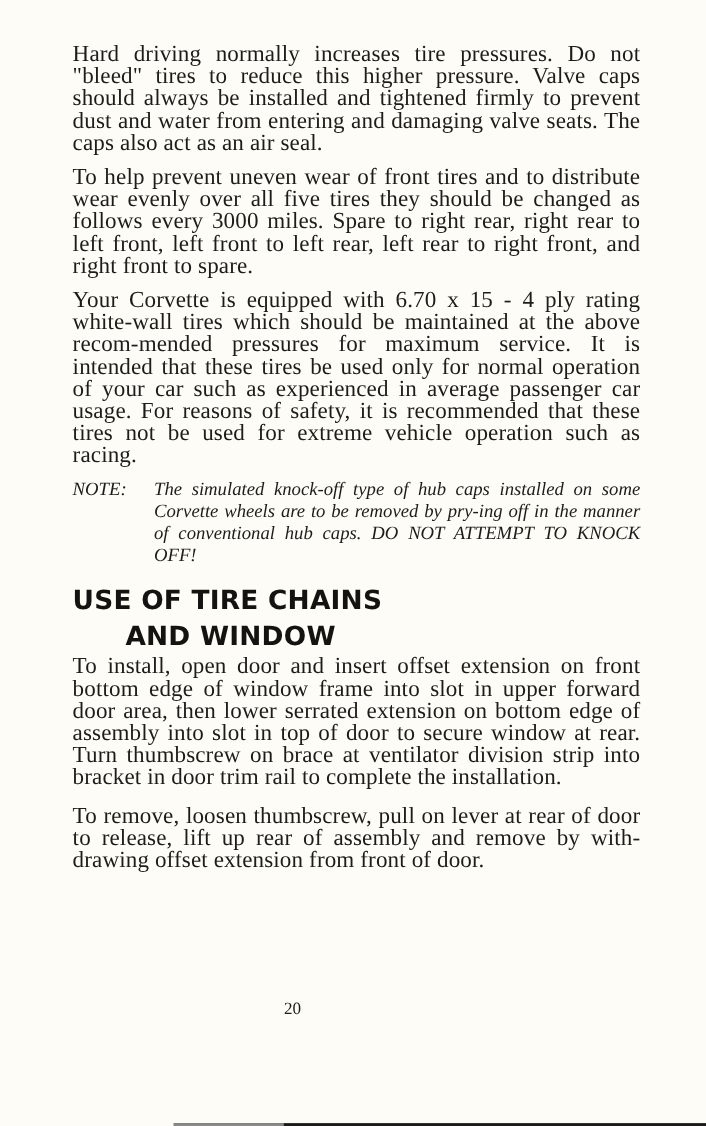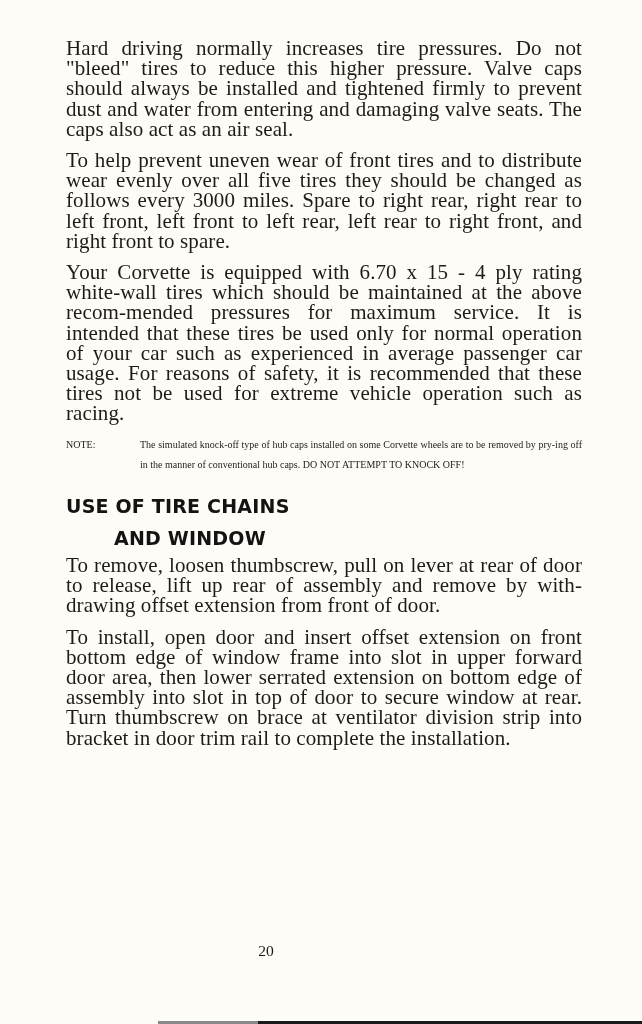--- a/index.html
+++ b/index.html
@@ -23,49 +23,50 @@
     }
     .para {
       font-size: 21px;
       line-height: 20.2px;
       text-align: justify;
       margin: 0 0 11px 0;
       letter-spacing: 0.1px;
     }
     .note {
       display: flex;
-      font-size: 10px;
+      font-size: 17px;
       line-height: 20.2px;
       margin: 0 0 18px 0;
+      font-style: italic;
     }
     .note-label {
       width: 74px;
       flex-shrink: 0;
     }
     .note-text {
       flex: 1;
       text-align: justify;
     }
     .heading {
       font-family: "DejaVu Sans", "Liberation Sans", sans-serif;
       font-weight: bold;
-      font-size: 19px;
+      font-size: 24px;
       letter-spacing: 0.2px;
       margin: 0;
       color: #151311;
     }
     .h1 { line-height: 26px; margin-bottom: 4px; }
     .h2 { line-height: 26px; margin-top: 8px; }
     .h2b { line-height: 26px; margin-top: 6px; margin-bottom: 4px; margin-left: 48px; }
     .gap { margin-bottom: 14px; }
     .page-number {
       position: absolute;
       left: 0;
       width: 532px;
-      top: 942px;
+      top: 909px;
       text-align: center;
       font-size: 15.6px;
     }
     .bottom-bar {
       position: absolute;
       left: 158px;
       top: 1021px;
       width: 484px;
       height: 3px;
       background: #1a1a1a;
@@ -88,20 +89,20 @@
   <p class="para">Your Corvette is equipped with 6.70 x 15 - 4 ply rating white-wall tires which should be maintained at the above recom-mended pressures for maximum service. It is intended that these tires be used only for normal operation of your car such as experienced in average passenger car usage. For reasons of safety, it is recommended that these tires not be used for extreme vehicle operation such as racing.</p>
 
   <div class="note">
     <span class="note-label">NOTE:</span>
     <span class="note-text">The simulated knock-off type of hub caps installed on some Corvette wheels are to be removed by pry-ing off in the manner of conventional hub caps. DO NOT ATTEMPT TO KNOCK OFF!</span>
   </div>
 
   <h2 class="heading h1">USE OF TIRE CHAINS</h2>
 
   <h2 class="heading h2b">AND WINDOW</h2>
+  <p class="para gap">To install, open door and insert offset extension on front bottom edge of window frame into slot in upper forward door area, then lower serrated extension on bottom edge of assembly into slot in top of door to secure window at rear. Turn thumbscrew on brace at ventilator division strip into bracket in door trim rail to complete the installation.</p>
   <p class="para">To remove, loosen thumbscrew, pull on lever at rear of door to release, lift up rear of assembly and remove by with-drawing offset extension from front of door.</p>
-  <p class="para gap">To install, open door and insert offset extension on front bottom edge of window frame into slot in upper forward door area, then lower serrated extension on bottom edge of assembly into slot in top of door to secure window at rear. Turn thumbscrew on brace at ventilator division strip into bracket in door trim rail to complete the installation.</p>
 </div>
 
 <div class="page-number">20</div>
 
 <div class="bottom-bar"></div>
 <div class="bottom-bar-light"></div>
 
 </body></html>

